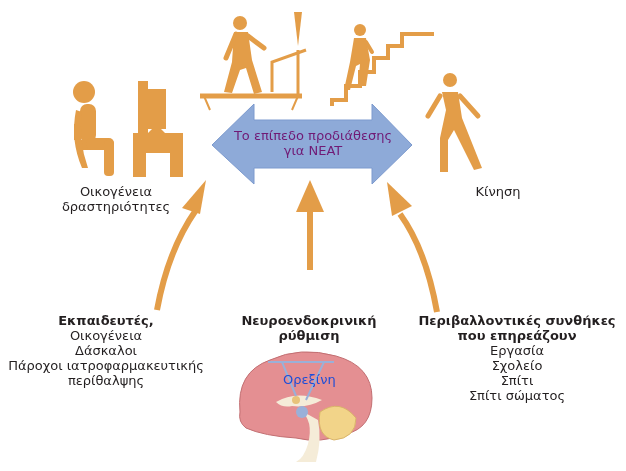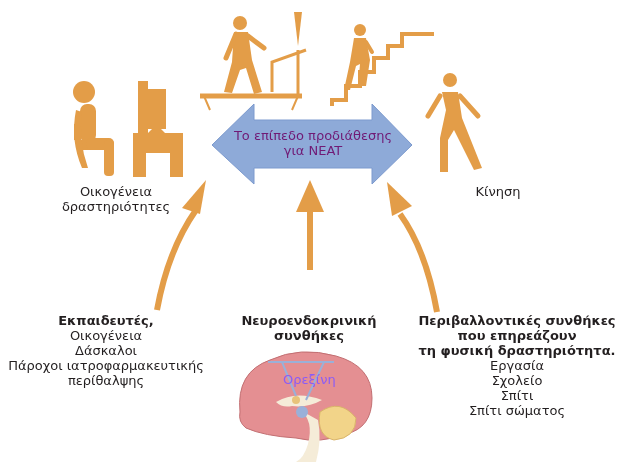--- a/index.html
+++ b/index.html
@@ -3,21 +3,21 @@
 <meta charset="utf-8">
 <style>
   html, body { margin: 0; padding: 0; background: #ffffff; }
   body { width: 626px; height: 471px; position: relative; overflow: hidden;
          font-family: "DejaVu Sans", sans-serif; color: #231f20; }
   svg.layer { position: absolute; left: 0; top: 0; }
   .label { position: absolute; text-align: center; font-size: 13px; line-height: 15px; color: #231f20; }
   .bold { font-weight: bold; }
   .center-text { position: absolute; left: 228px; top: 128px; width: 170px; text-align: center;
                  color: #701a75; font-size: 13px; line-height: 15px; }
-  .orexin { position: absolute; left: 283px; top: 372px; font-size: 13px; color: #8b5cf6; }
+  .orexin { position: absolute; left: 283px; top: 372px; font-size: 13px; color: #1d4ed8; }
 </style>
 </head>
 <body>
 
 <svg class="layer" width="626" height="471" viewBox="0 0 626 471">
 
   <g fill="#e39d48">
     <circle cx="84" cy="92" r="11"></circle>
     <rect x="80" y="104" width="16" height="38" rx="7"></rect>
     <path d="M74 124 L78 124 L78 150 L100 150 L100 140 L74 140 Z"></path>
@@ -97,25 +97,24 @@
 <div class="label" style="left:6px; top:313px; width:200px;">
   <div class="bold">Εκπαιδευτές,</div>
   <div>Οικογένεια</div>
   <div>Δάσκαλοι</div>
   <div>Πάροχοι ιατροφαρμακευτικής</div>
   <div>περίθαλψης</div>
 </div>
 
 <div class="label bold" style="left:234px; top:313px; width:150px;">
   <div>Νευροενδοκρινική</div>
-  <div>συνθήκες</div>
+  <div>ρύθμιση</div>
 </div>
 <div class="orexin">Ορεξίνη</div>
 
 <div class="label" style="left:412px; top:313px; width:210px;">
   <div class="bold">Περιβαλλοντικές συνθήκες</div>
   <div class="bold">που επηρεάζουν</div>
-  <div class="bold">τη φυσική δραστηριότητα.</div>
   <div>Εργασία</div>
   <div>Σχολείο</div>
   <div>Σπίτι</div>
   <div>Σπίτι σώματος</div>
 </div>
 
 </body></html>

